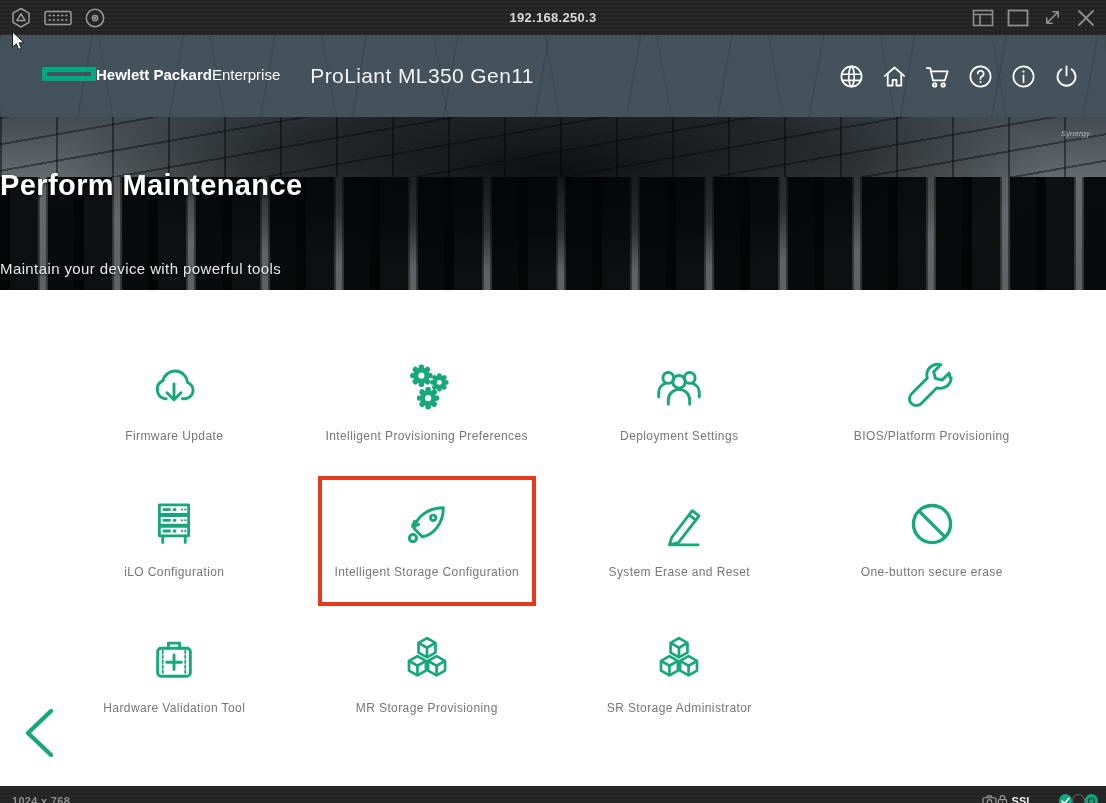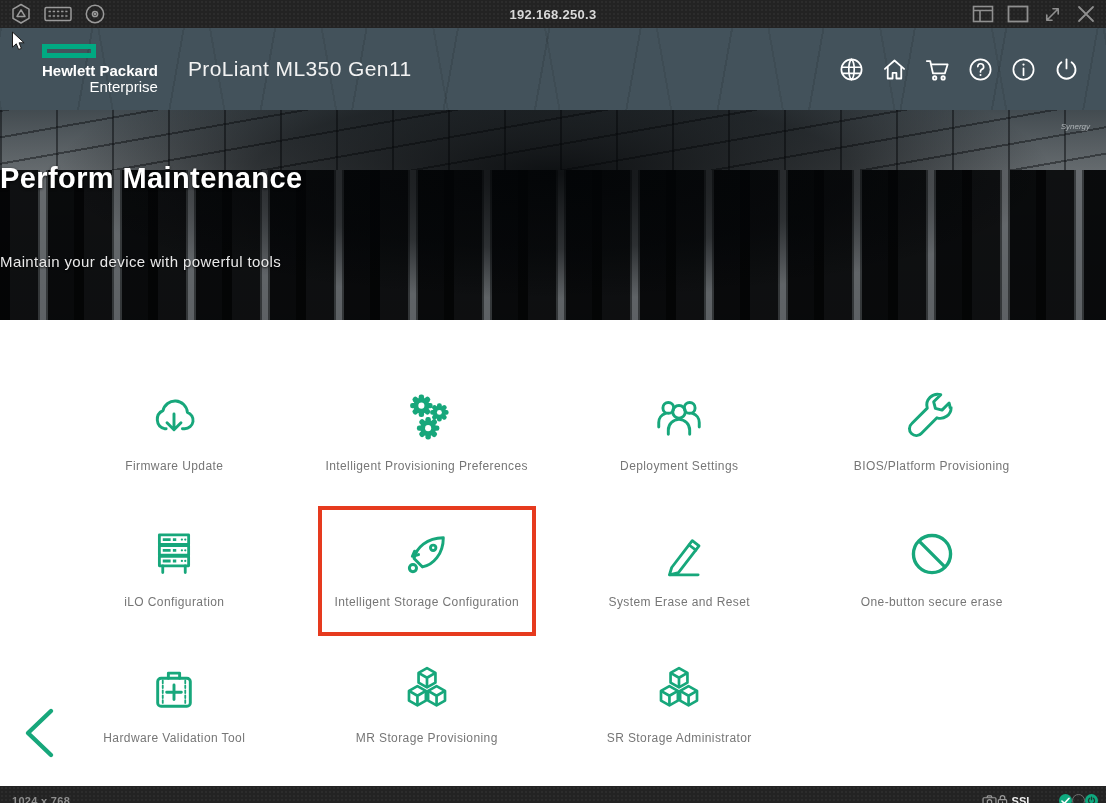--- a/index.html
+++ b/index.html
@@ -2,51 +2,51 @@
 <html><head>
 <meta charset="utf-8">
 <style>
   * { margin:0; padding:0; box-sizing:border-box; }
   html,body { width:1106px; height:803px; overflow:hidden; background:#000;
     font-family:"Liberation Sans", sans-serif; }
   .stage { position:relative; width:1106px; height:803px; display:flex; flex-direction:column; }
 
   
   .console-bar {
-    height:28px; background:#232323;
+    height:35px; background:#232323;
     background-image: radial-gradient(rgba(255,255,255,.045) 1px, transparent 1px);
     background-size:4px 4px;
     display:flex; align-items:center; padding:0 10px; position:relative; flex:0 0 auto;
   }
   .console-left { display:flex; align-items:center; gap:11px; }
   .console-title {
     position:absolute; left:0; right:0; text-align:center;
     font-size:13px; font-weight:bold; color:#d9d9d9; letter-spacing:.3px; pointer-events:none;
   }
   .console-right { margin-left:auto; display:flex; align-items:center; gap:13px; }
   .cicon { display:flex; align-items:center; justify-content:center; cursor:pointer; }
 
   
   .app-header {
     height:82px; background:#43525b; position:relative;
     background-image:
       repeating-linear-gradient(100deg, rgba(0,0,0,.10) 0 2px, transparent 2px 90px),
       repeating-linear-gradient(80deg, rgba(0,0,0,.08) 0 2px, transparent 2px 110px);
     display:flex; align-items:center; padding:0 26px 0 42px; flex:0 0 auto;
   }
-  .brand { display:flex; flex-direction:column; line-height:1.05;text-align:right; }
+  .brand { display:flex; line-height:1.05; }
   .brand-rect { width:54px; height:14px; border:5px solid #01a982; margin-bottom:5px; }
   .brand-l1 { color:#fff; font-weight:bold; font-size:15px; }
   .brand-l2 { color:#fff; font-size:15px; }
   .product-title { color:#f2f2f2; font-size:21px; margin-left:30px; letter-spacing:.4px; }
   .header-icons { margin-left:auto; display:flex; align-items:center; gap:15px; }
   .hicon { width:28px; height:28px; display:flex; align-items:center; justify-content:center; cursor:pointer; }
 
   
-  .hero { height:210px; position:relative; overflow:hidden; background:#0369a1; flex:0 0 auto; }
+  .hero { height:173px; position:relative; overflow:hidden; background:#0369a1; flex:0 0 auto; }
   .hero-ceiling {
     position:absolute; top:0; left:0; right:0; height:78px;
     background:
       repeating-linear-gradient(90deg, rgba(15,18,22,.5) 0 2px, transparent 2px 56px),
       repeating-linear-gradient(170deg, rgba(15,18,22,.45) 0 2px, transparent 2px 26px),
       linear-gradient(#59646b, #9ba2a6);
   }
   .hero-racks {
     position:absolute; top:60px; left:0; right:0; bottom:0;
     background:

